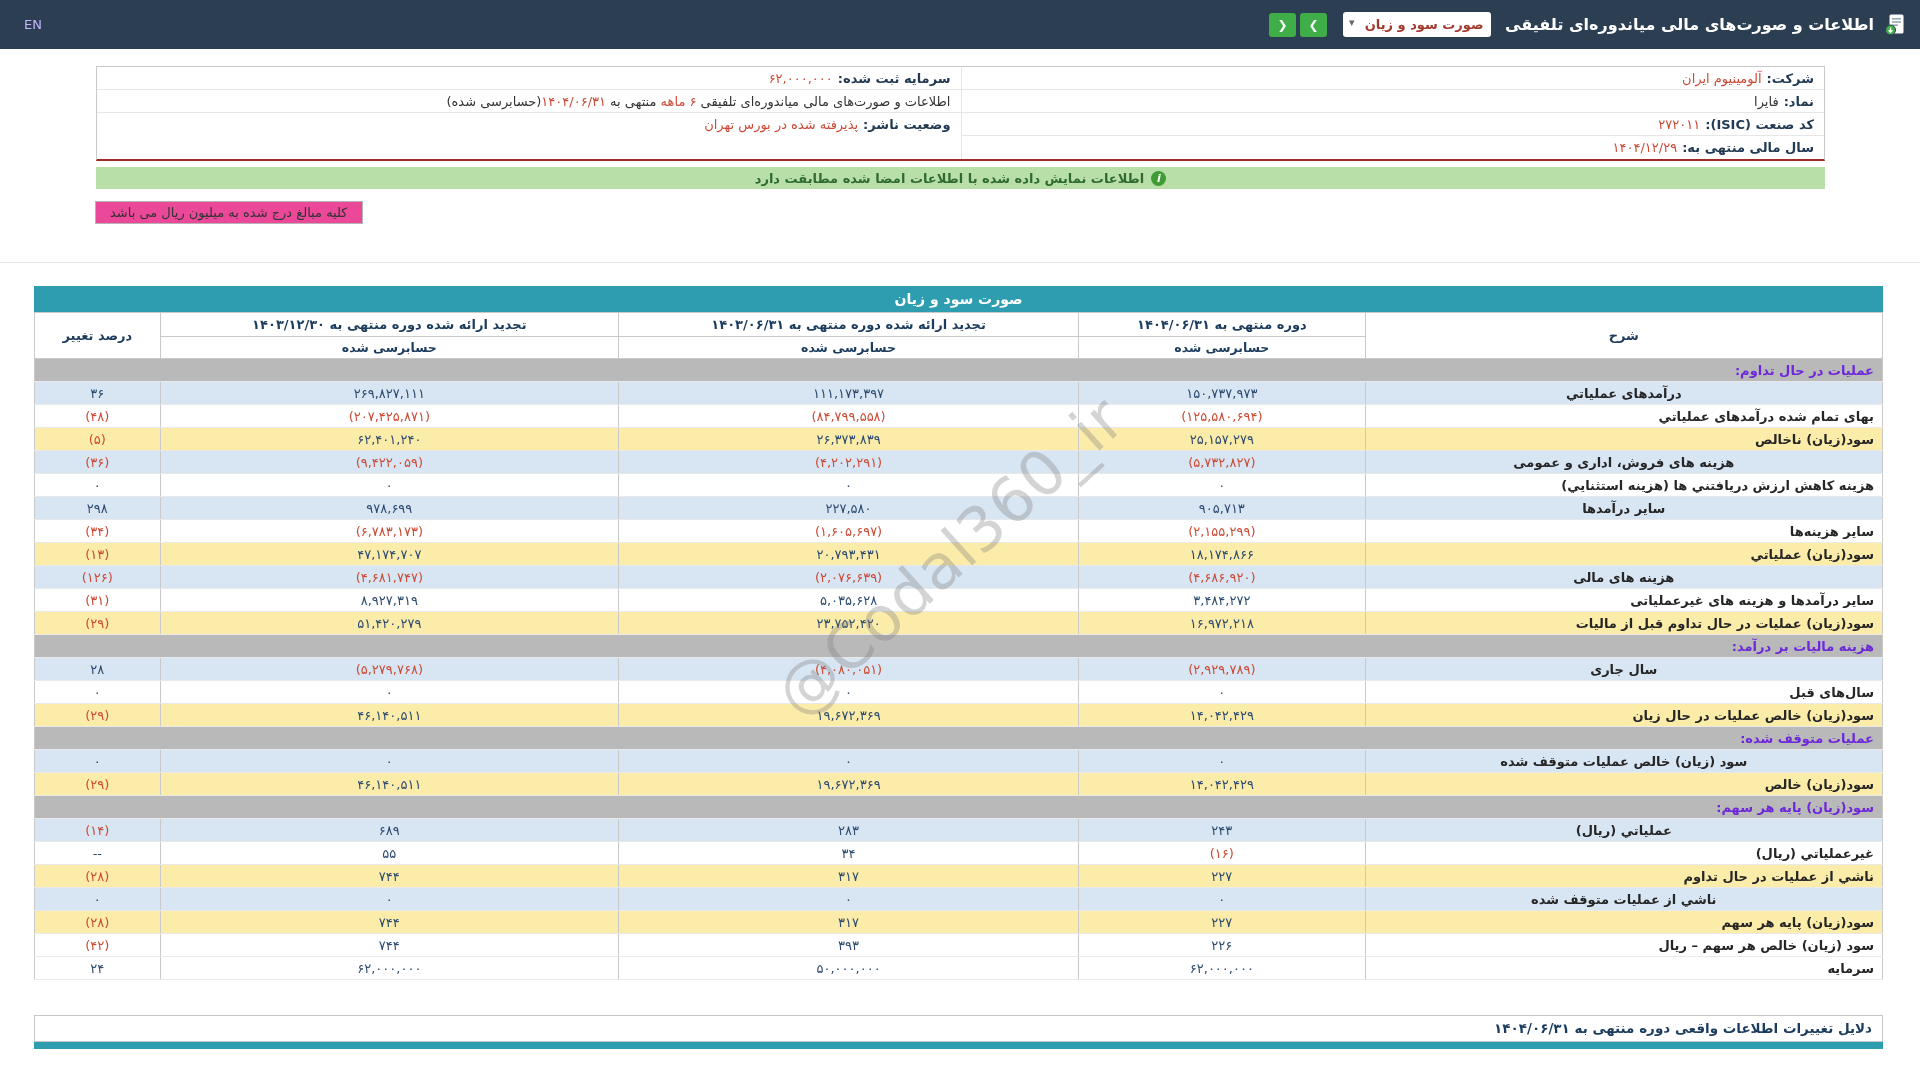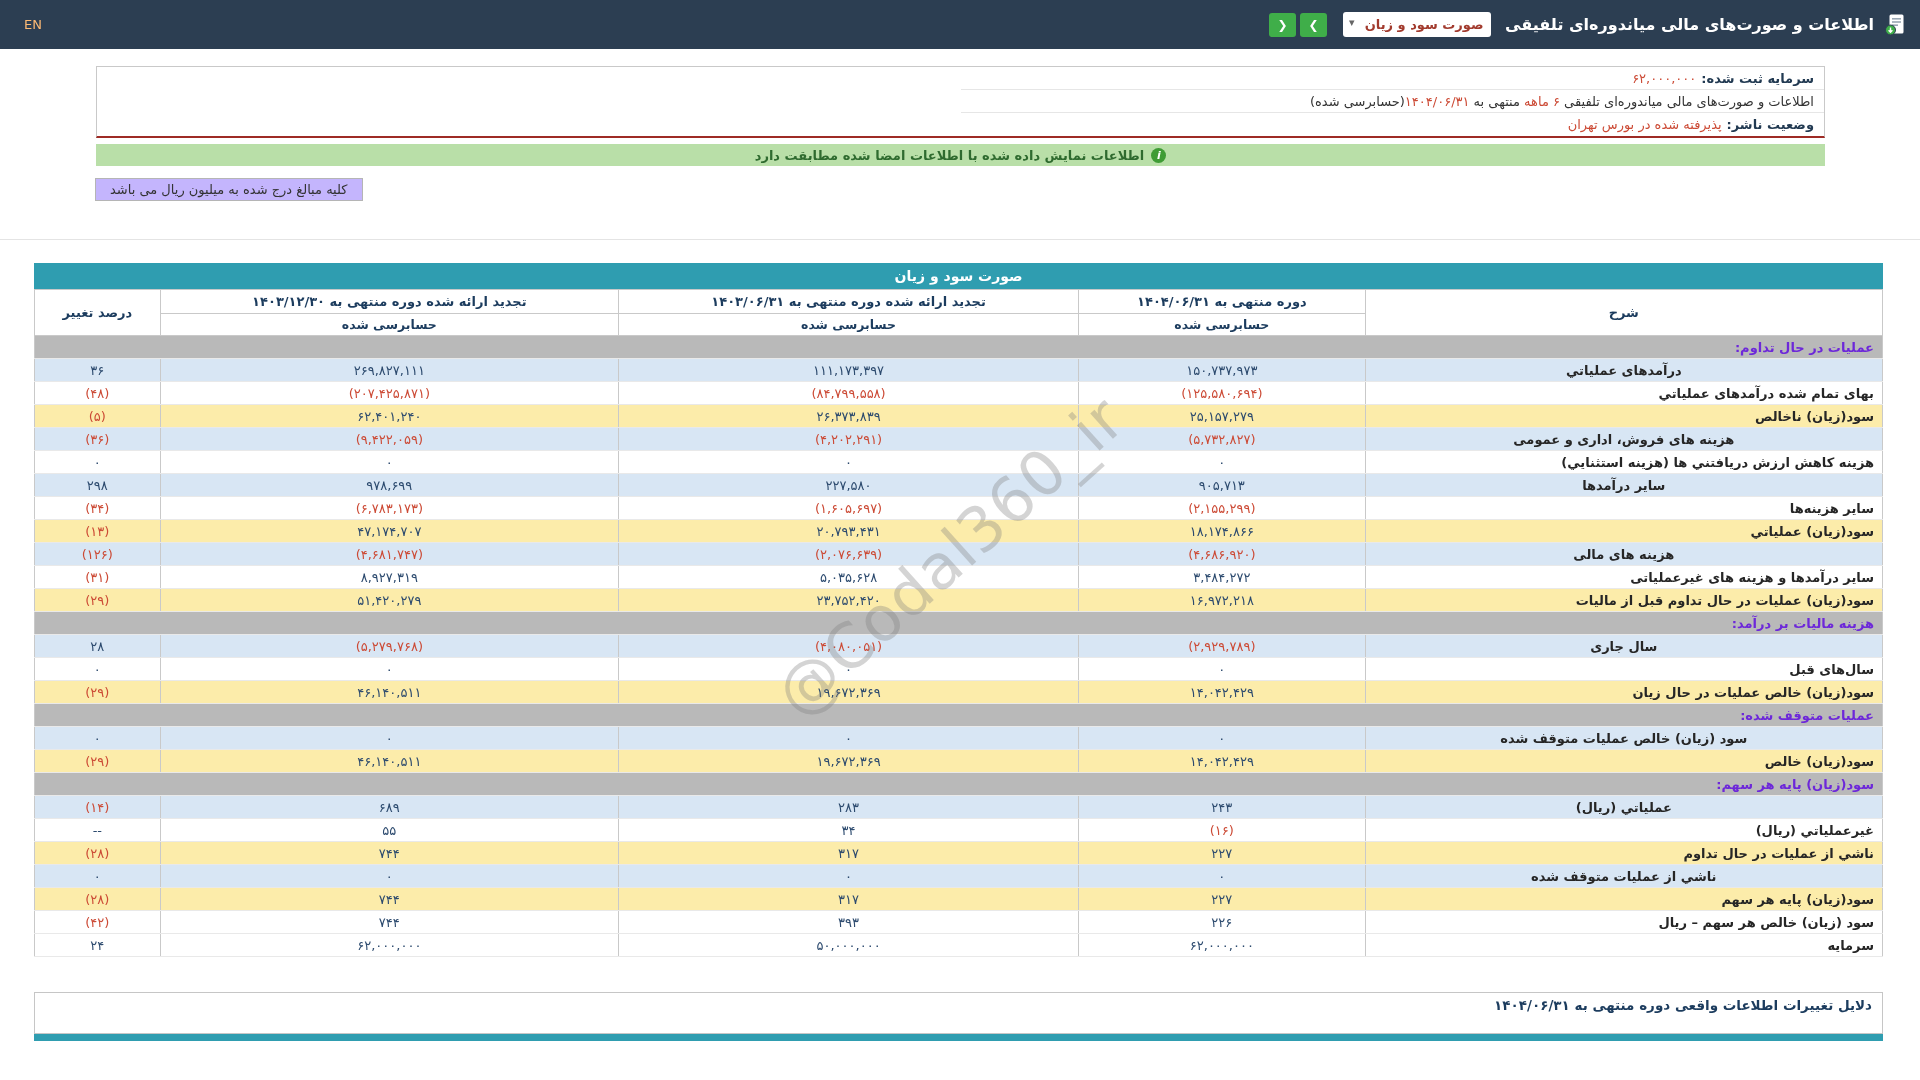--- a/index.html
+++ b/index.html
@@ -22,21 +22,21 @@
     display:flex; align-items:center; justify-content:center; cursor:pointer; margin-right:4px;
   }
   .select-value { color:#a23b2e; font-size:13px; font-weight:700; padding-left:14px; white-space:nowrap; }
   .select-caret { position:absolute; left:6px; top:4px; color:#666; font-size:11px; }
   .nav-buttons { display:flex; gap:4px; margin-right:6px; }
   .nav-btn {
     width:27px; height:24px; background:#3fae49; border:none; border-radius:3px;
     color:#fff; font-size:12px; display:flex; align-items:center; justify-content:center;
     cursor:pointer; padding:0; font-family:inherit;
   }
-  .lang { margin-inline-start:auto; color:#fdba74; font-size:13px; cursor:pointer; text-decoration:none; }
+  .lang { margin-inline-start:auto; color:#c4b5fd; font-size:13px; cursor:pointer; text-decoration:none; }
 
   
   .company-info {
     margin:17px 95px 0 96px; border:1px solid #c9c9c9; border-bottom:2px solid #9e2b25;
     display:grid; grid-template-columns:1fr 1fr; font-size:13px; background:#fff;
   }
   .col-right { border-left:1px solid #e6e6e6; }
   .info-row { height:23px; line-height:23px; padding:0 10px; border-bottom:1px solid #e6e6e6; white-space:nowrap; overflow:hidden; }
   .info-col .info-row:last-child { border-bottom:none; }
   .lbl { font-weight:700; color:#223a52; margin-left:5px; }
@@ -51,21 +51,21 @@
   .banner-text { color:#2f6b2f; font-size:13px; font-weight:700; }
   .info-icon {
     width:15px; height:15px; border-radius:50%; background:#3f9c35; color:#fff;
     font-size:11px; font-weight:700; font-style:italic; line-height:15px; text-align:center;
     flex:0 0 15px;
   }
 
   
   .unit-note {
     margin:12px auto 0 95px; width:fit-content; border:1px solid #b5b5b5;
-    padding:3px 14px; font-size:13px; color:#333; background:#c4b5fd;
+    padding:3px 14px; font-size:13px; color:#333; background:#ec4899;
   }
 
   .page-divider { margin-top:38px; border-top:1px solid #e4e4e4; height:0; }
 
   
   .statement-section { margin:23px 37px 0 34px; }
   .table-title {
     height:26px; background:#2f9db0; color:#fff; font-size:14px; font-weight:700;
     display:flex; align-items:center; justify-content:center;
   }
@@ -87,21 +87,21 @@
   .num { text-align:center; direction:ltr; color:#2c4a6e; }
   .num.neg { color:#cc4a35; }
   tr.r-blue  td { background:#d8e6f4;text-align:center; }
   tr.r-white td { background:#ffffff; }
   tr.r-yellow td { background:#fcecaa; }
   tr.r-section td { background:#b9b9b9; font-weight:700; color:#6d28d9; text-align:right; }
 
   
   .reasons-bar {
     margin:35px 37px 0 34px; border:1px solid #c6c6c6; background:#fff;
-    height:42px; line-height:25px; padding:0 10px; font-size:13.5px; font-weight:700; color:#1c3c5e;
+    height:27px; line-height:25px; padding:0 10px; font-size:13.5px; font-weight:700; color:#1c3c5e;
   }
   .next-table-sliver { margin:0 37px 0 34px; height:7px; background:#2f9db0; }
 
   
   .watermark {
     position:absolute; left:590px; top:520px; width:720px; text-align:center;
     transform:rotate(-42deg); direction:ltr; pointer-events:none;
     font-size:62px; color:rgba(125,125,125,0.33); letter-spacing:1px; z-index:5;
   }
 </style>
@@ -129,20 +129,26 @@
         <span>❯</span>
       </button>
     <button class="nav-btn">
         <span>❮</span>
       </button>
   </div>
   <a class="lang">EN</a>
 </header>
 
 <section class="company-info">
+  <div class="info-col col-right">
+      <div class="info-row"><span class="lbl">شرکت:</span><span class="val red">آلومینیوم ایران</span></div>
+      <div class="info-row"><span class="lbl">نماد:</span><span class="val">فایرا</span></div>
+      <div class="info-row"><span class="lbl">کد صنعت (ISIC):</span><span class="val red">۲۷۲۰۱۱</span></div>
+      <div class="info-row"><span class="lbl">سال مالی منتهی به:</span><span class="val red">۱۴۰۴/۱۲/۲۹</span></div>
+    </div>
   <div class="info-col col-left">
       <div class="info-row"><span class="lbl">سرمایه ثبت شده:</span><span class="val red">۶۲,۰۰۰,۰۰۰</span></div>
       <div class="info-row"><span class="val">اطلاعات و صورت‌های مالی میاندوره‌ای تلفیقی </span><span class="val red">۶ ماهه</span><span class="val"> منتهی به </span><span class="val red">۱۴۰۴/۰۶/۳۱</span><span class="val">(حسابرسی شده)</span></div>
       <div class="info-row"><span class="lbl">وضعیت ناشر:</span><span class="val red">پذیرفته شده در بورس تهران</span></div>
     </div>
 </section>
 
 <div class="match-banner">
   <span class="info-icon">i</span>
   <span class="banner-text">اطلاعات نمایش داده شده با اطلاعات امضا شده مطابقت دارد</span>

